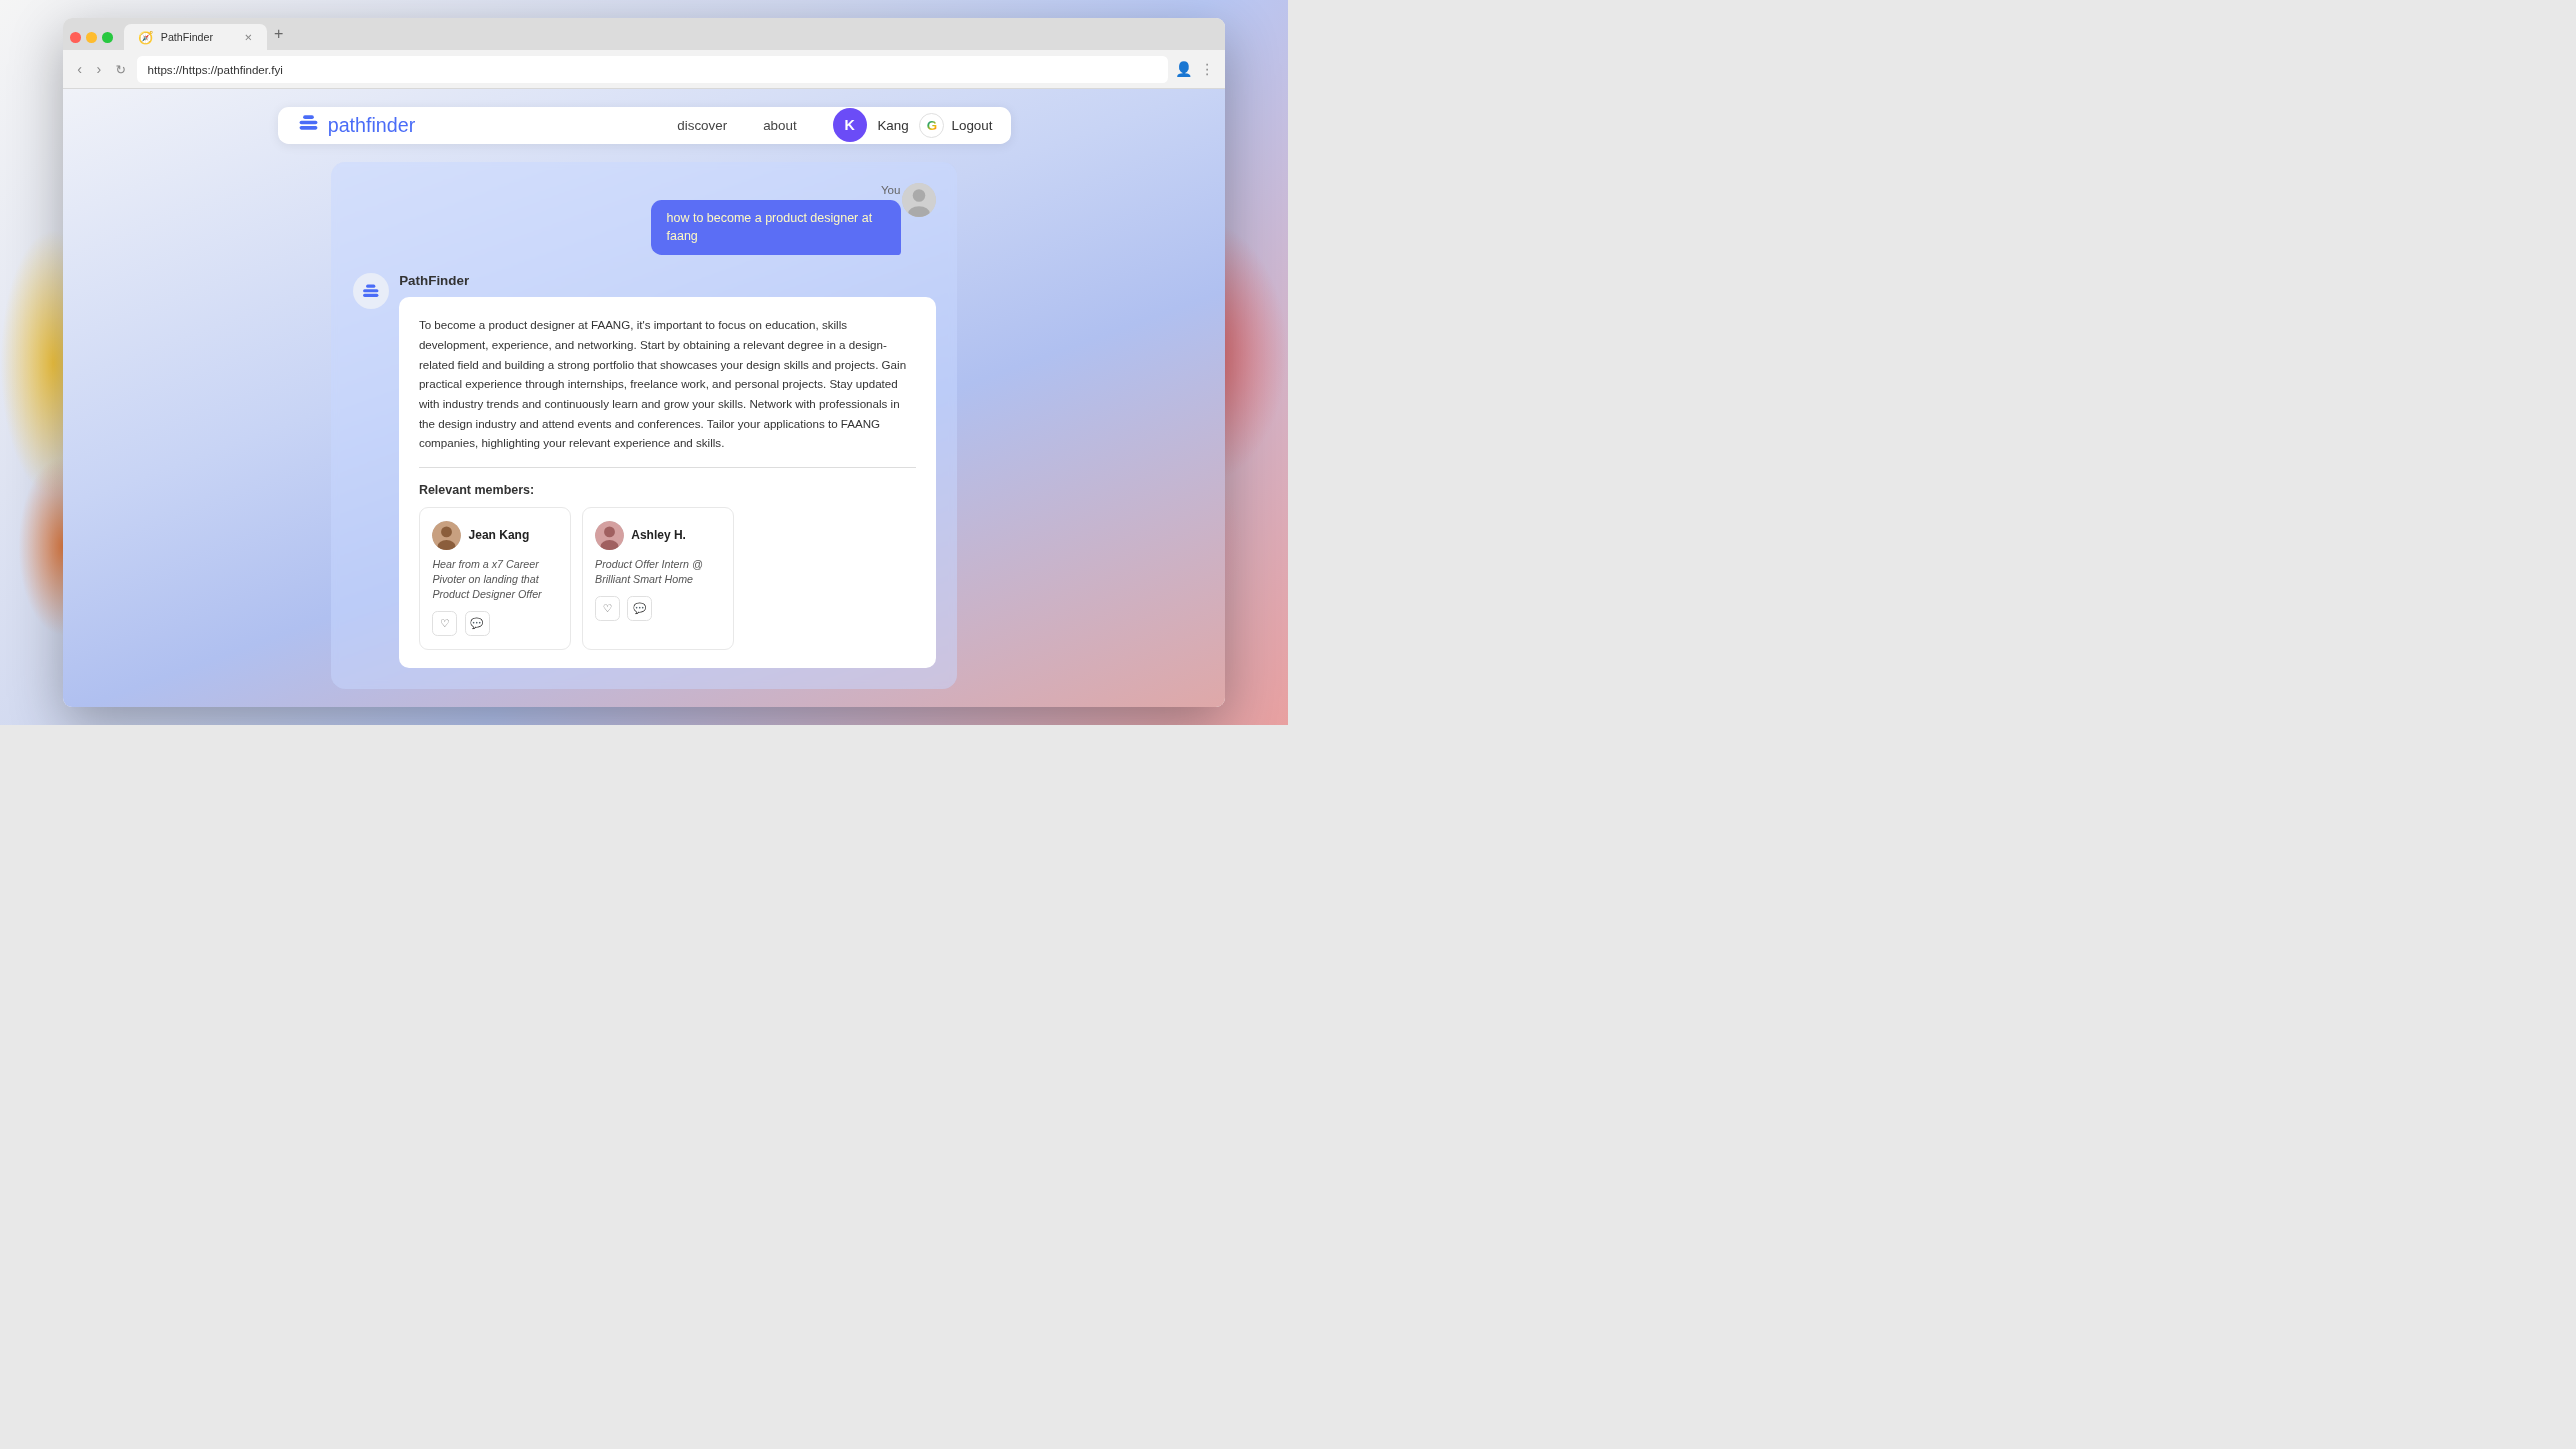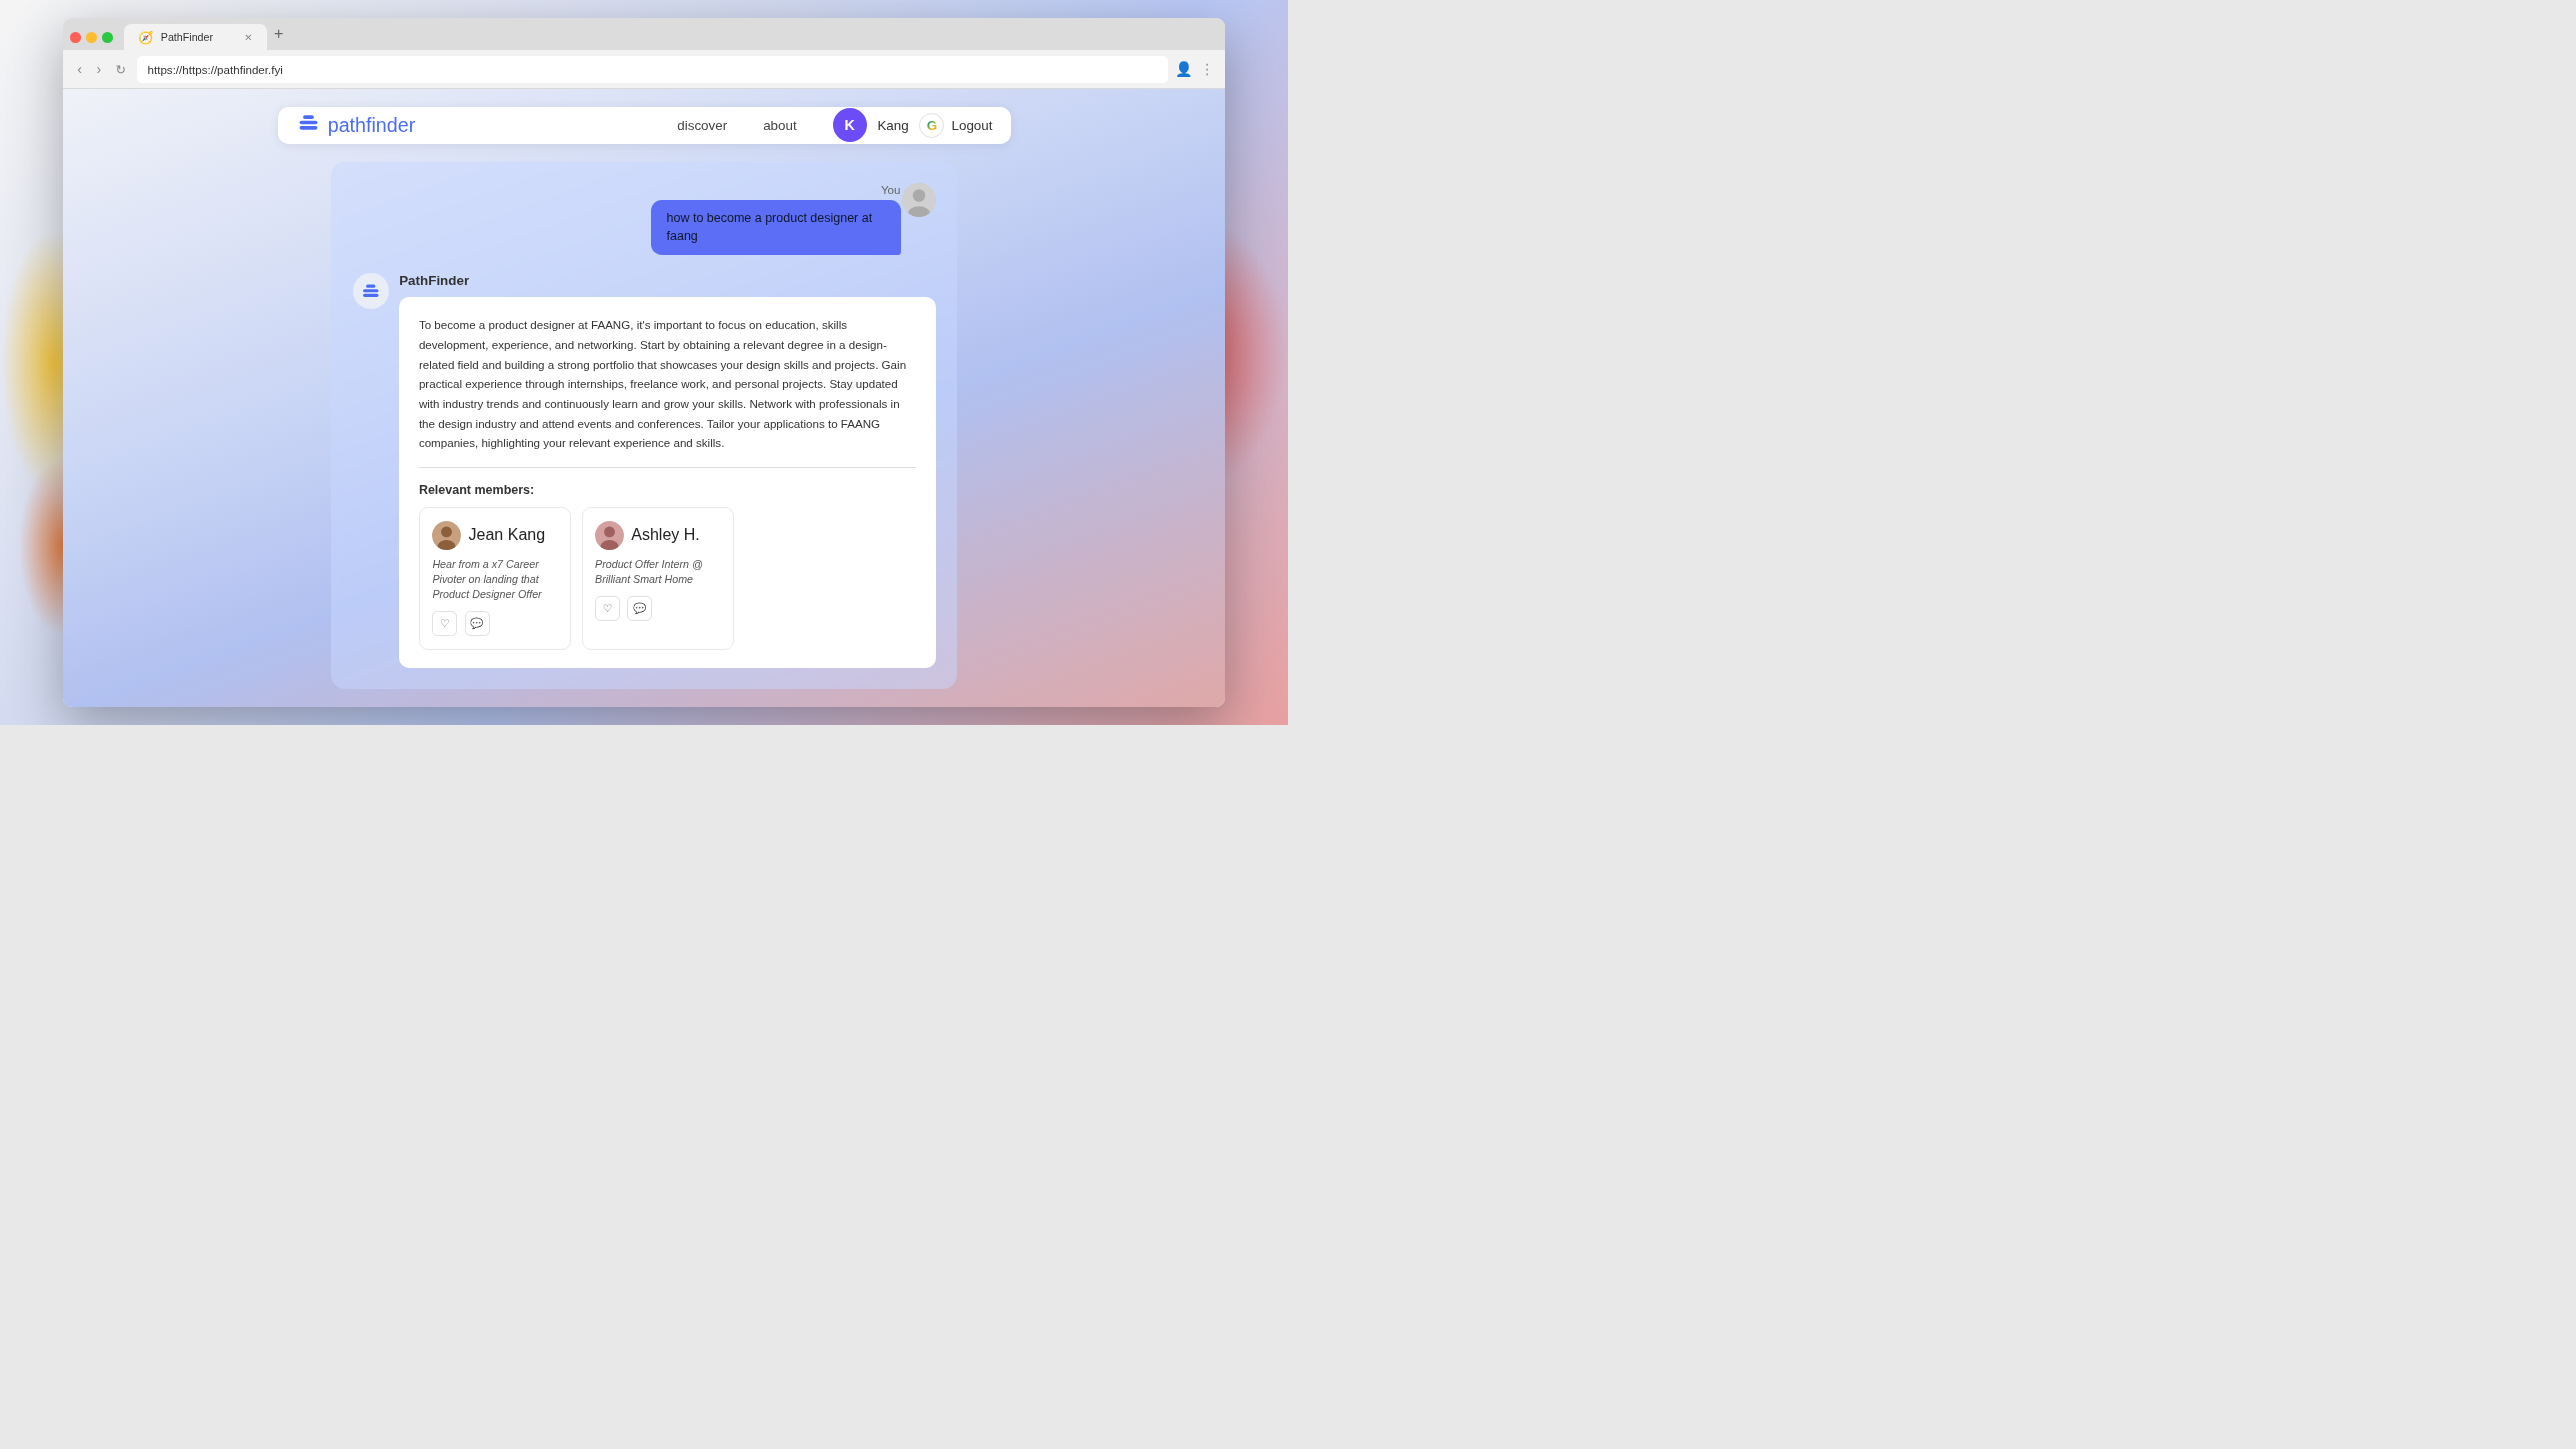--- a/index.html
+++ b/index.html
@@ -293,21 +293,21 @@
       margin-bottom: 18px;
     }
     .user-label {
       font-size: 11.6px;
       color: #666;
       margin-bottom: 3.6px;
       text-align: right;
     }
     .user-bubble {
       background: #5b6ef5;
-      color: #0f172a;
+      color: #fef9c3;
       border-radius: 10.7px 10.7px 3.6px 10.7px;
       padding: 9px 16px;
       font-size: 12.5px;
       line-height: 1.5;
       max-width: 250px;
     }
     .user-avatar-small {
       width: 34px;
       height: 34px;
       border-radius: 50%;
@@ -393,22 +393,22 @@
       height: 29px;
       border-radius: 50%;
       background: #e0e0e0;
       overflow: hidden;
       flex-shrink: 0;
       display: flex;
       align-items: center;
       justify-content: center;
     }
     .member-name {
-      font-size: 16px;
-      font-weight: 400;
+      font-size: 12px;
+      font-weight: 700;
       color: #222;
     }
     .member-desc {
       font-size: 10.7px;
       color: #555;
       line-height: 1.4;
       font-style: italic;
     }
     .member-actions {
       display: flex;

